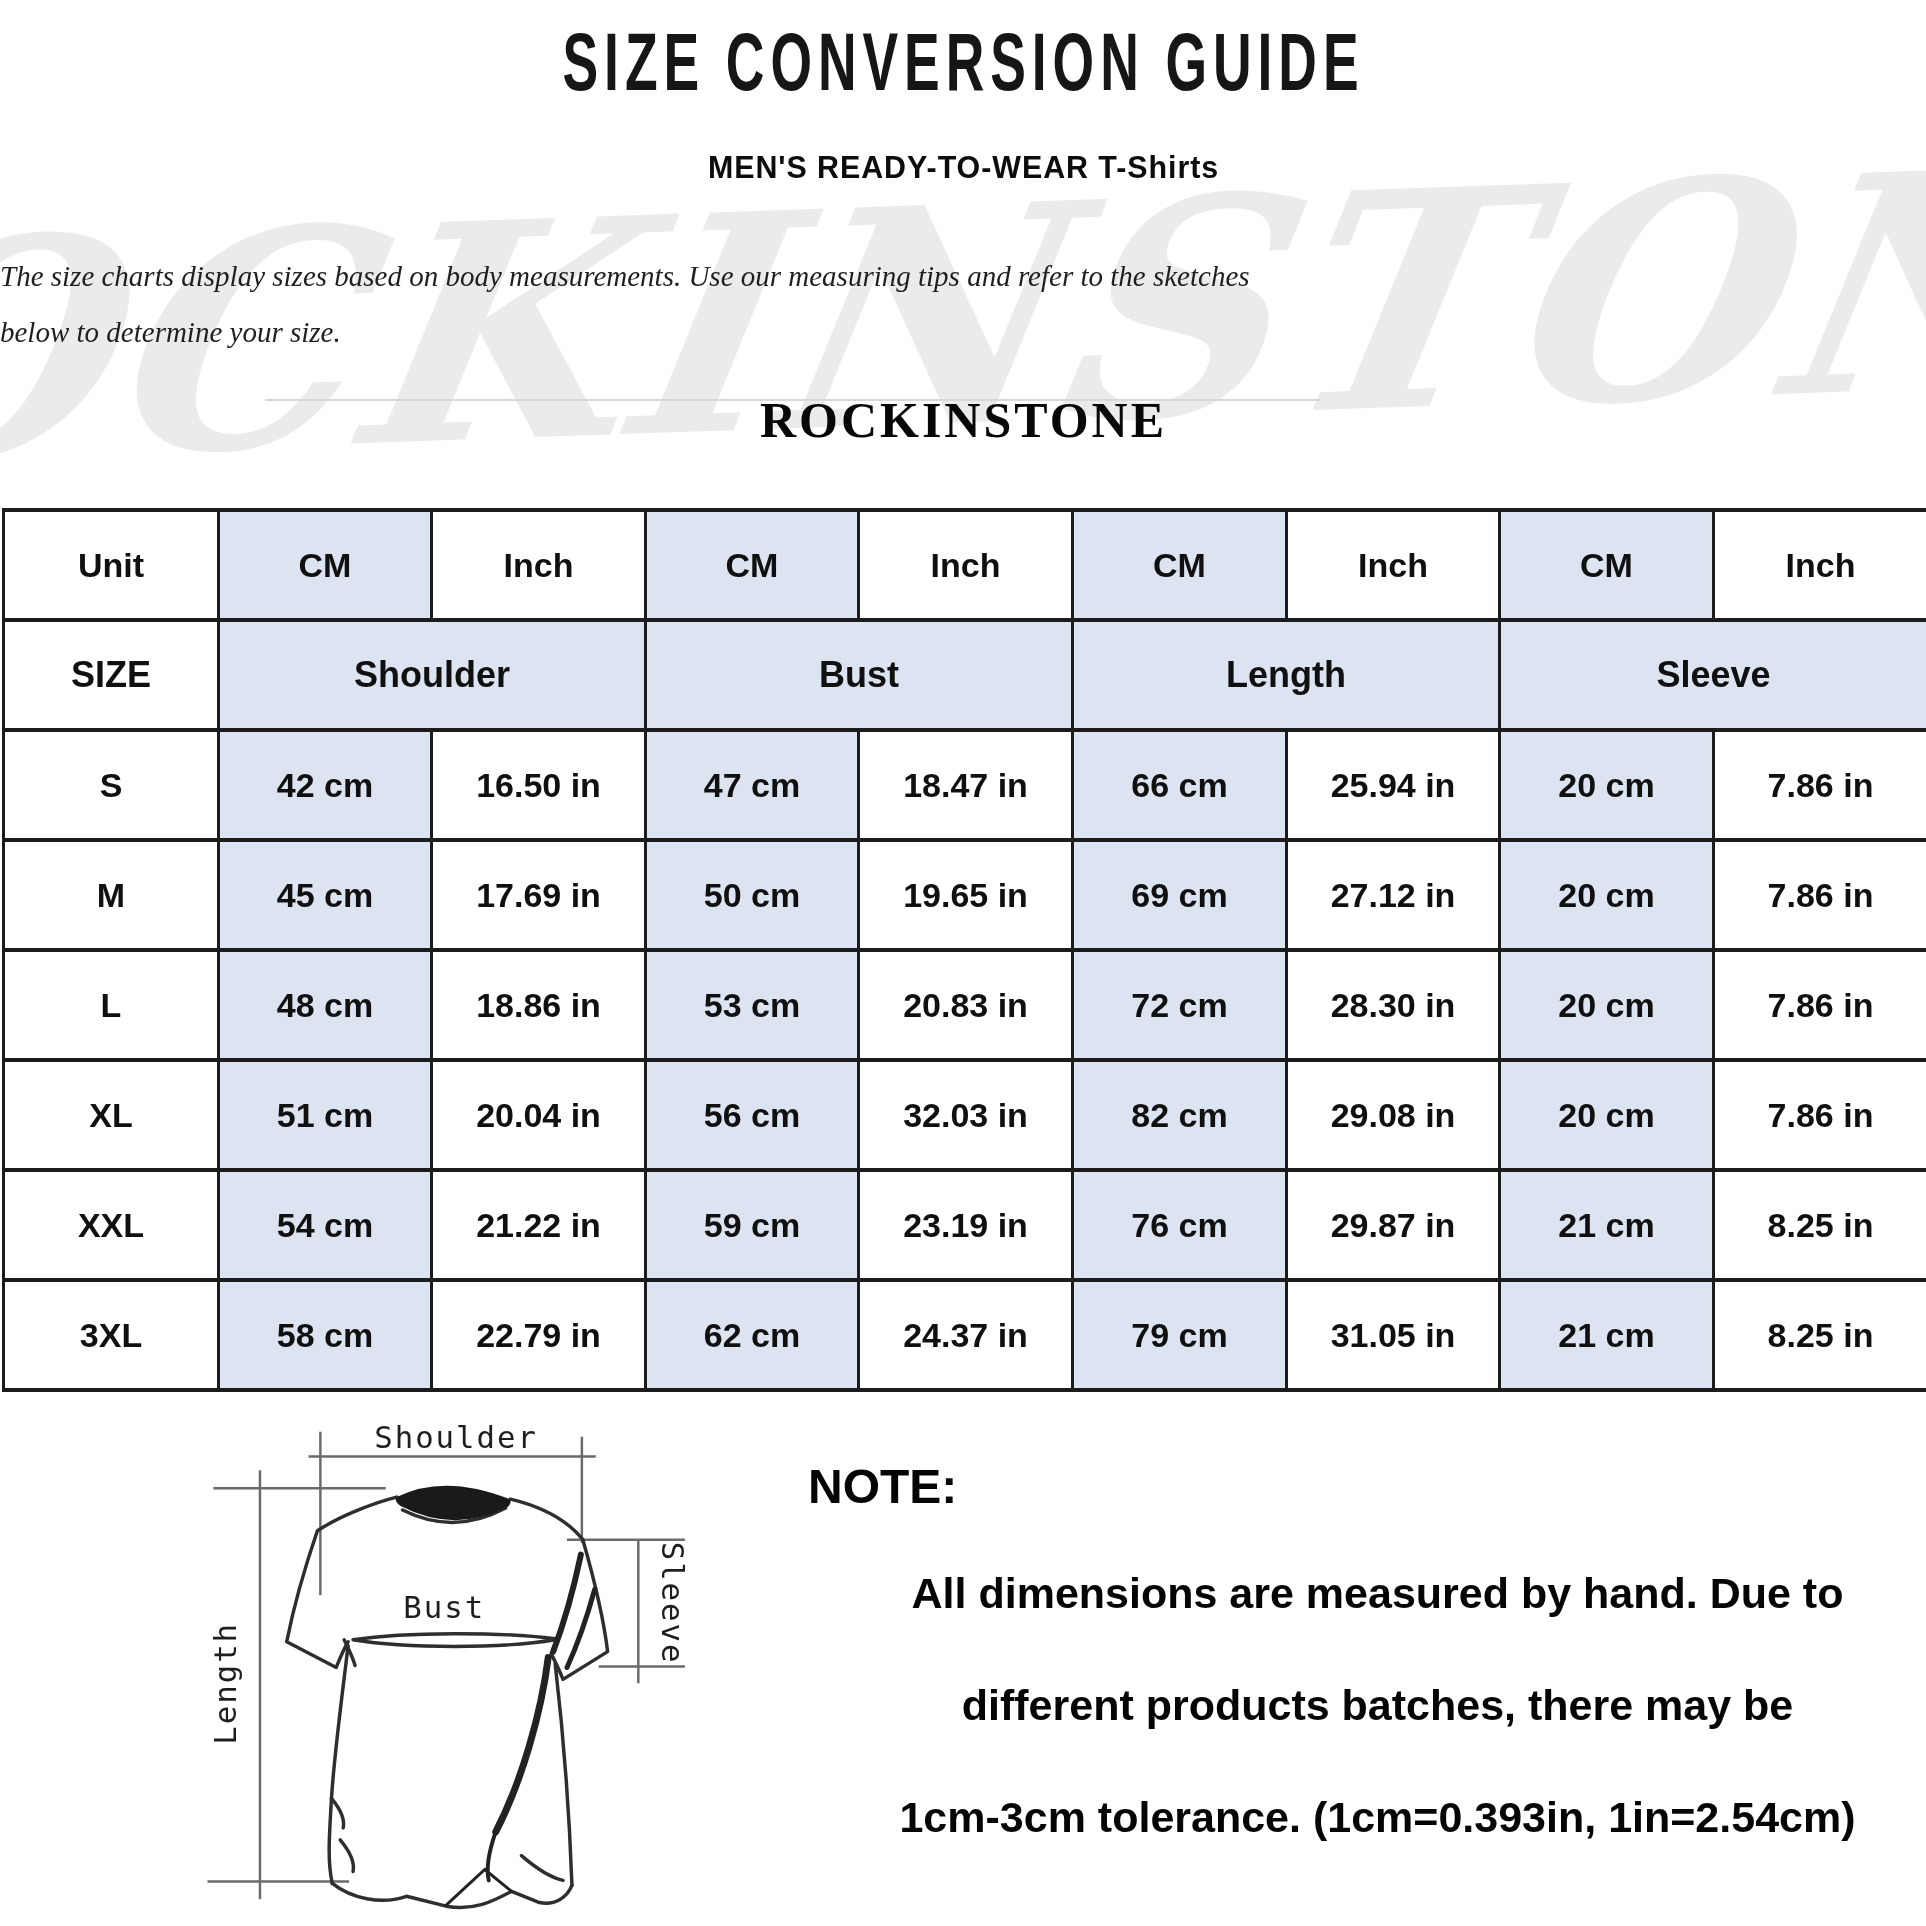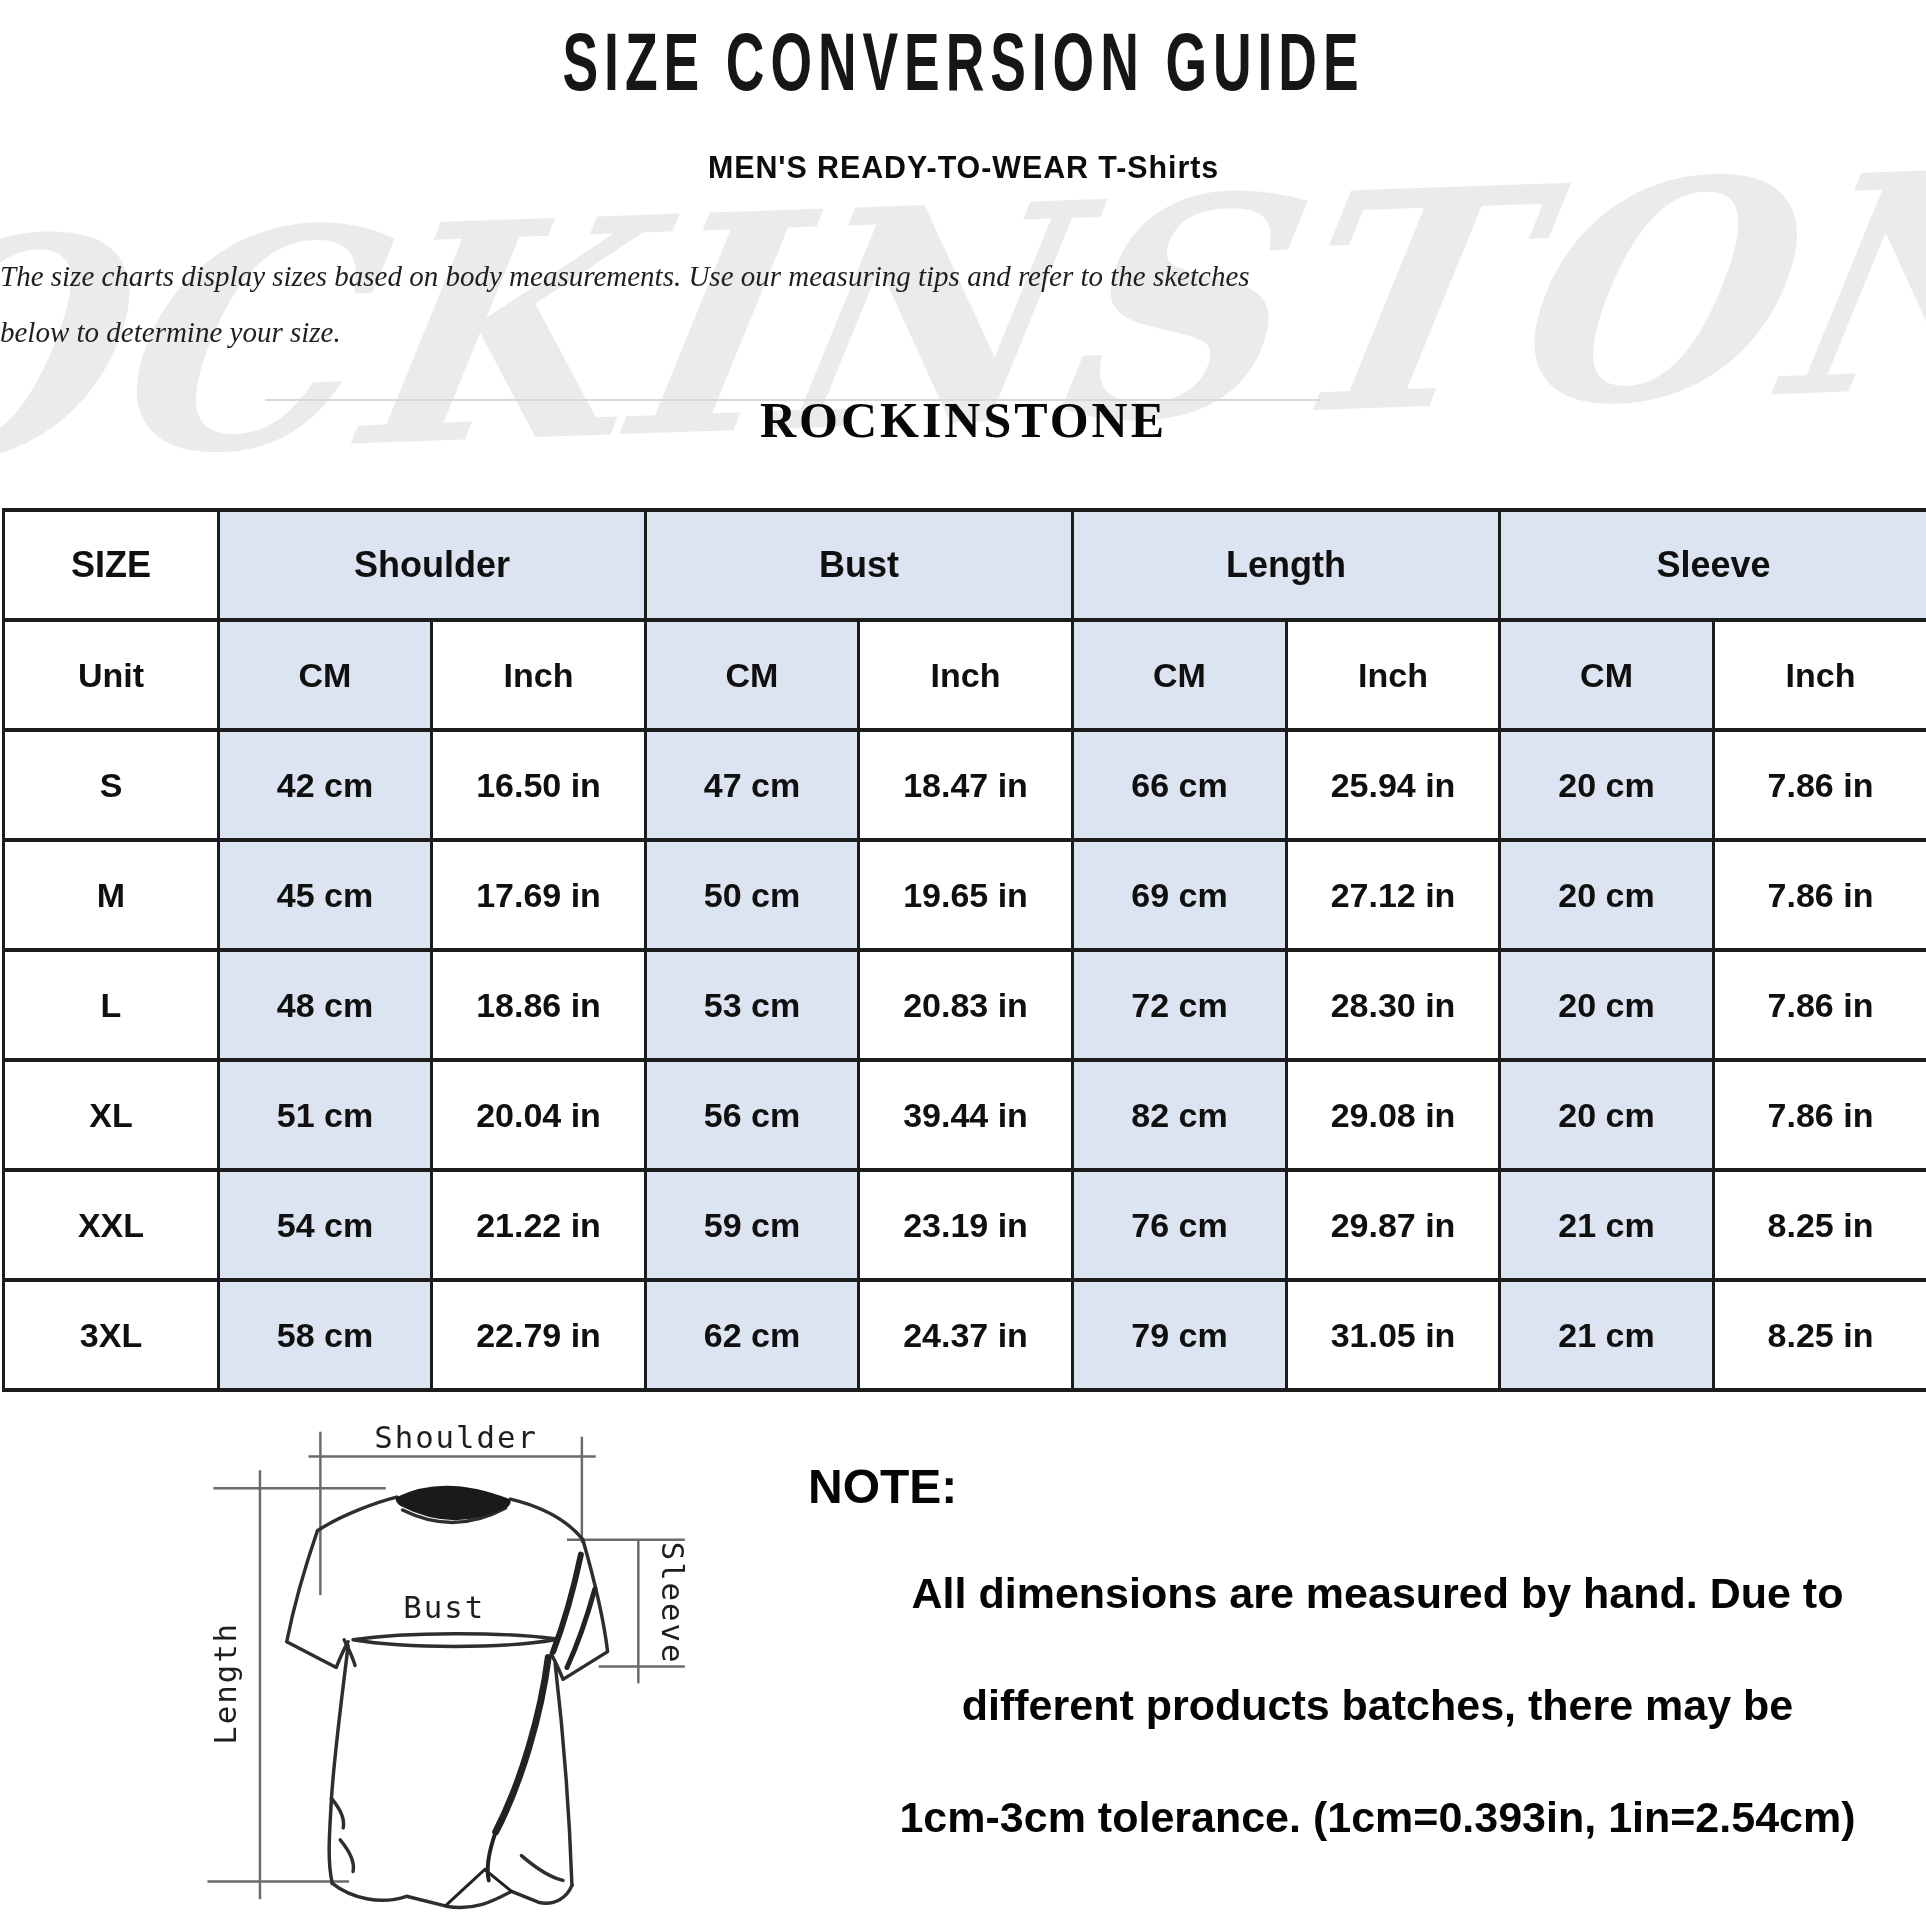--- a/index.html
+++ b/index.html
@@ -100,36 +100,36 @@
         <col style="width:214px">
       <col style="width:213px">
         <col style="width:214px">
       <col style="width:214px">
         <col style="width:213px">
       <col style="width:214px">
         <col style="width:214px">
     </colgroup>
     <thead>
       <tr>
+        <td>Unit</td>
+        <td class="blue">CM</td>
+        <td>Inch</td>
+        <td class="blue">CM</td>
+        <td>Inch</td>
+        <td class="blue">CM</td>
+        <td>Inch</td>
+        <td class="blue">CM</td>
+        <td>Inch</td>
+      </tr>
+      <tr>
         <th>SIZE</th>
         <th colspan="2" class="blue">Shoulder</th>
         <th colspan="2" class="blue">Bust</th>
         <th colspan="2" class="blue">Length</th>
         <th colspan="2" class="blue">Sleeve</th>
-      </tr>
-      <tr>
-        <td>Unit</td>
-        <td class="blue">CM</td>
-        <td>Inch</td>
-        <td class="blue">CM</td>
-        <td>Inch</td>
-        <td class="blue">CM</td>
-        <td>Inch</td>
-        <td class="blue">CM</td>
-        <td>Inch</td>
       </tr>
     </thead>
     <tbody id="size-rows">
         <tr>
           <td>S</td>
           <td class="blue">42 cm</td>
           <td>16.50 in</td>
           <td class="blue">47 cm</td>
           <td>18.47 in</td>
           <td class="blue">66 cm</td>
@@ -157,21 +157,21 @@
           <td class="blue">72 cm</td>
           <td>28.30 in</td>
           <td class="blue">20 cm</td>
           <td>7.86 in</td>
         </tr>
         <tr>
           <td>XL</td>
           <td class="blue">51 cm</td>
           <td>20.04 in</td>
           <td class="blue">56 cm</td>
-          <td>39.44 in</td>
+          <td>32.03 in</td>
           <td class="blue">82 cm</td>
           <td>29.08 in</td>
           <td class="blue">20 cm</td>
           <td>7.86 in</td>
         </tr>
         <tr>
           <td>XXL</td>
           <td class="blue">54 cm</td>
           <td>21.22 in</td>
           <td class="blue">59 cm</td>

